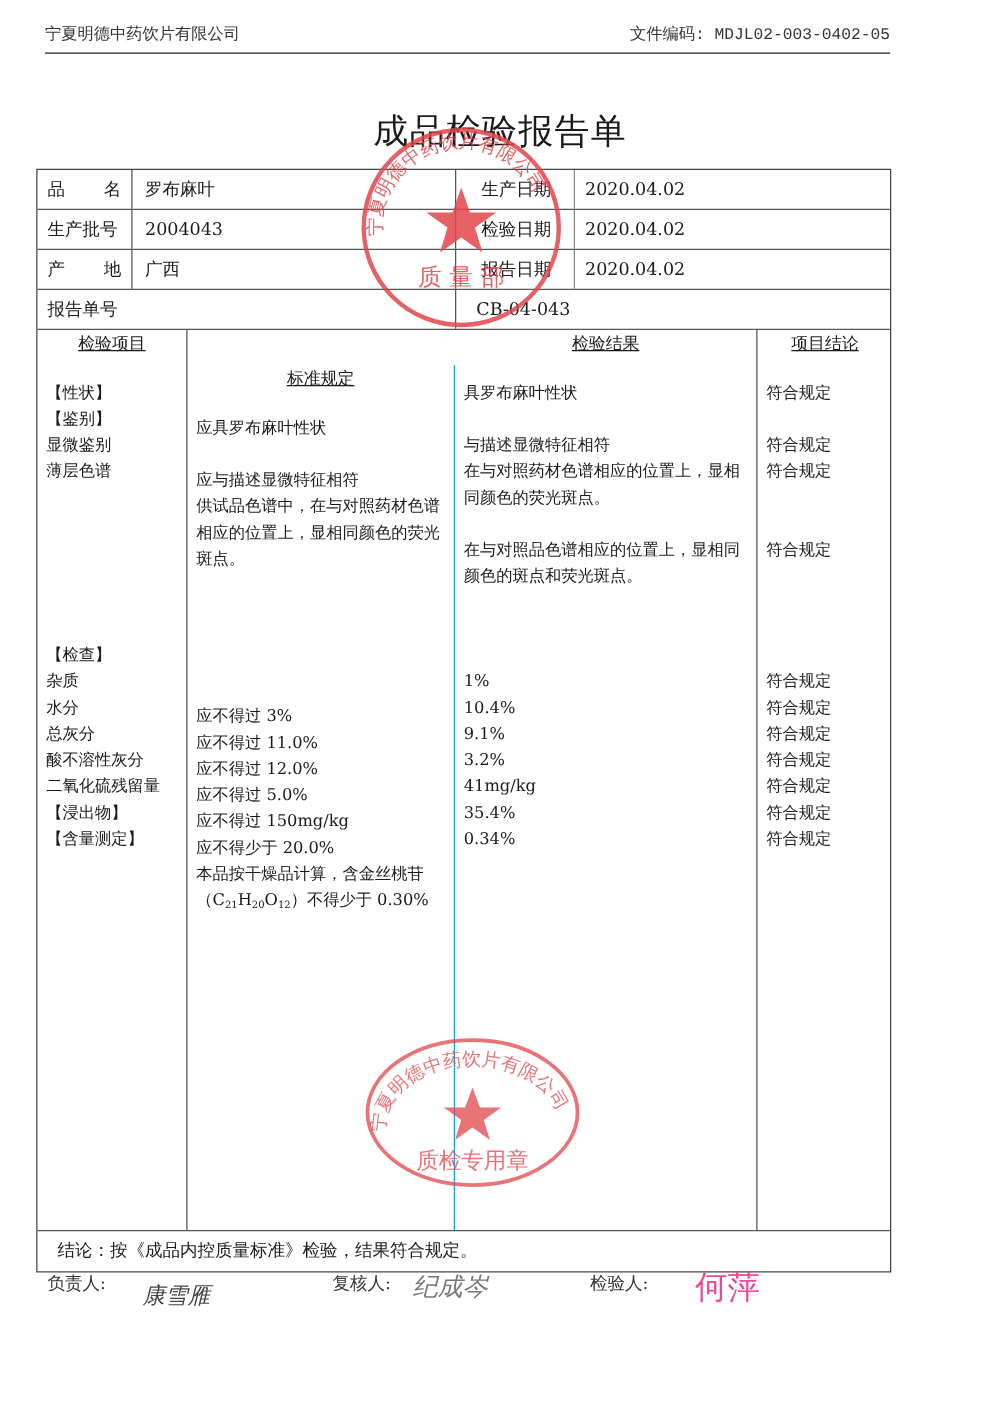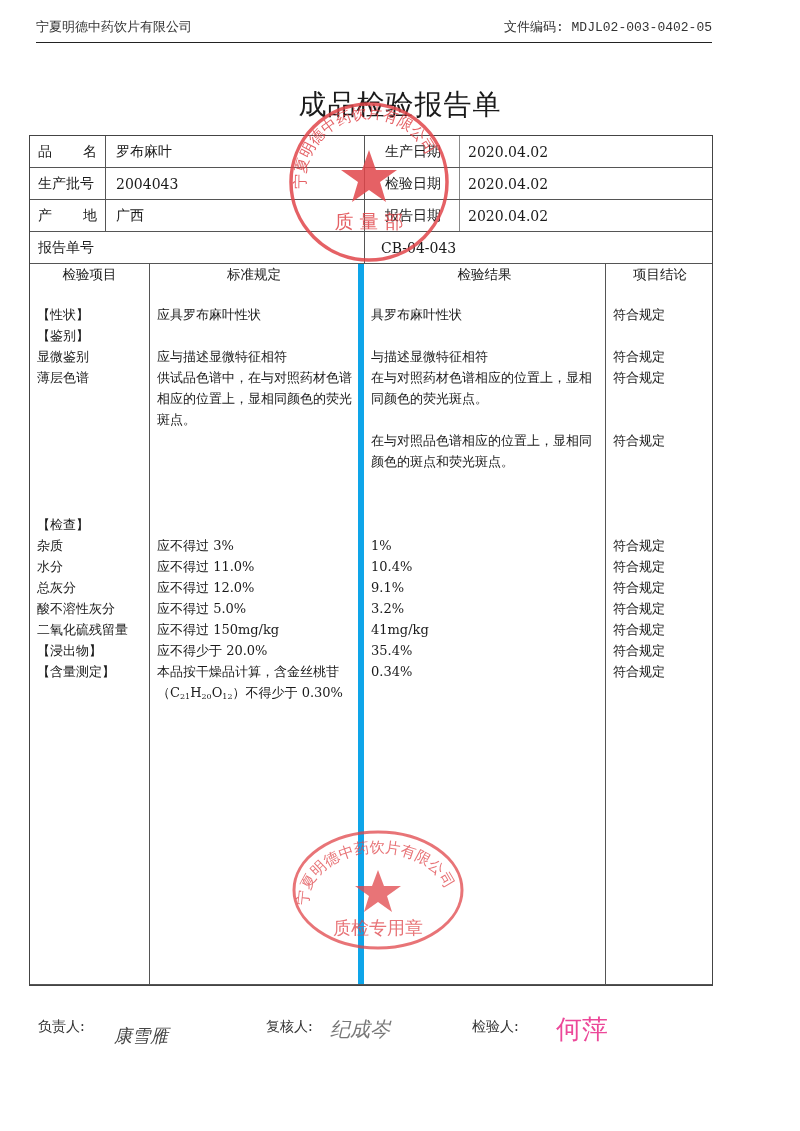--- a/index.html
+++ b/index.html
@@ -16,24 +16,24 @@
   .row > div { position: absolute; top: 0; height: 100%; display: flex; align-items: center; box-sizing: border-box; }
   .c-lbl { left: 0; width: 76px; padding-left: 8px; justify-content: space-between; padding-right: 8px; border-right: 1px solid #555; }
   .c-val { left: 76px; width: 258px; padding-left: 10px; }
   .c-lbl2 { left: 334px; width: 96px; padding-left: 20px; border-left: 1px solid #555; border-right: 1px solid #888; }
   .c-val2 { left: 430px; width: 254px; padding-left: 8px; }
   .row.rn .c-a { left: 0; width: 334px; padding-left: 8px; }
   .row.rn .c-b { left: 334px; width: 350px; padding-left: 16px; border-left: 1px solid #555; }
   .body { position: relative; height: 720px; border-bottom: 1px solid #555; font-size: 13px; }
   .col { position: absolute; top: 0; bottom: 0; box-sizing: border-box; }
   .col1 { left: 0; width: 120px; border-right: 1px solid #555; }
-  .col2 { left: 120px; width: 214px; border-right: 6px solid #0ea5e9; }
+  .col2 { left: 120px; width: 214px; border-right: 1px solid #0ea5e9; margin-top: 28px; }
   .col3 { left: 334px; width: 242px; border-right: 1px solid #555; }
   .col4 { left: 576px; width: 108px; }
-  .colhead { position: absolute; top: 2px; left: 0; right: 0; text-align: center; font-size: 13.5px; }
+  .colhead { position: absolute; top: 2px; left: 0; right: 0; text-align: center; text-decoration: underline; font-size: 13.5px; }
   .cell { position: absolute; left: 7px; right: 6px; line-height: 21px; }
   .sub { font-size: 8px; vertical-align: -2px; }
   .concl { height: 32px; display: flex; align-items: center; padding-left: 16px; font-size: 14px; }
   .sigs { position: absolute; top: 1016px; left: 38px; width: 680px; height: 40px; font-size: 14px; color: #333; }
   .sigs span { position: absolute; }
   .sign { font-family: "DejaVu Serif", serif; font-style: italic; color: #444; }
   .stamp { position: absolute; pointer-events: none; }
 </style>
 </head>
 <body>
@@ -128,20 +128,21 @@
       <div class="cell" style="top:166px">符合规定</div>
       <div class="cell" style="top:271px">符合规定</div>
       <div class="cell" style="top:292px">符合规定</div>
       <div class="cell" style="top:313px">符合规定</div>
       <div class="cell" style="top:334px">符合规定</div>
       <div class="cell" style="top:355px">符合规定</div>
       <div class="cell" style="top:376px">符合规定</div>
       <div class="cell" style="top:397px">符合规定</div>
     </div>
   </div>
+  <div class="concl">结论：按《成品内控质量标准》检验，结果符合规定。</div>
 </div>
 
 <div class="sigs">
   <span style="left:0;top:2px">负责人:</span>
   <span class="sign" style="left:76px;top:8px;font-size:18px">康雪雁</span>
   <span style="left:228px;top:2px">复核人:</span>
   <span class="sign" style="left:292px;top:0;font-size:20px;color:#777">纪成岑</span>
   <span style="left:434px;top:2px">检验人:</span>
   <span class="sign" style="left:518px;top:-4px;font-size:26px;color:#ec4899;font-style:normal">何萍</span>
 </div>

